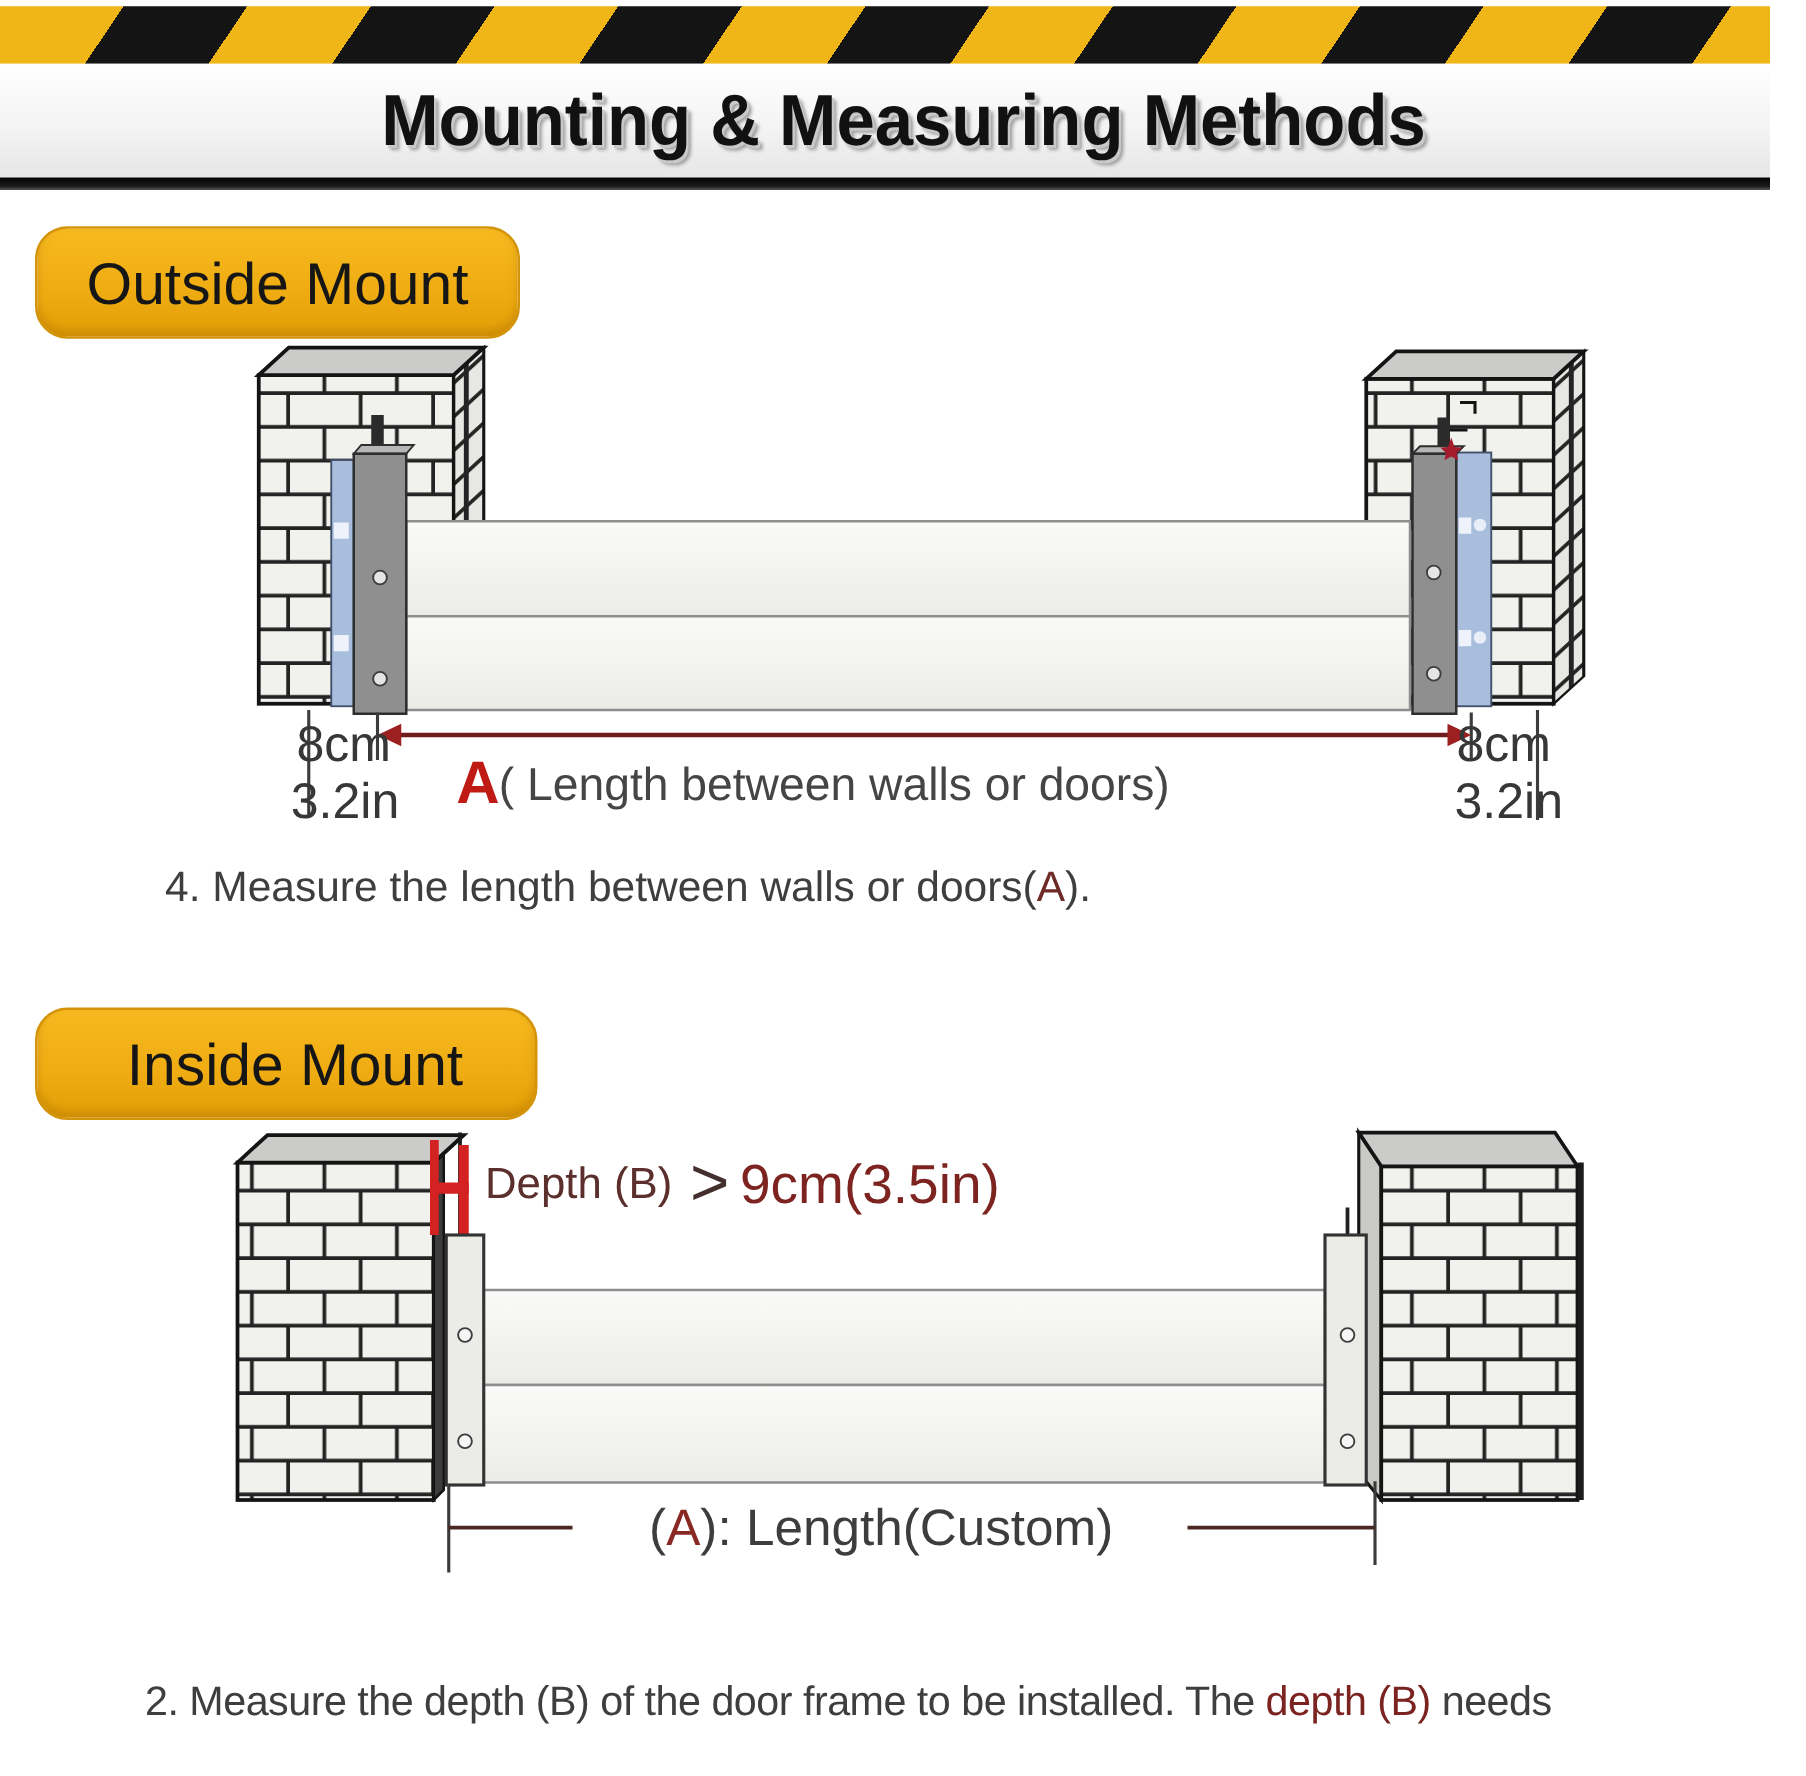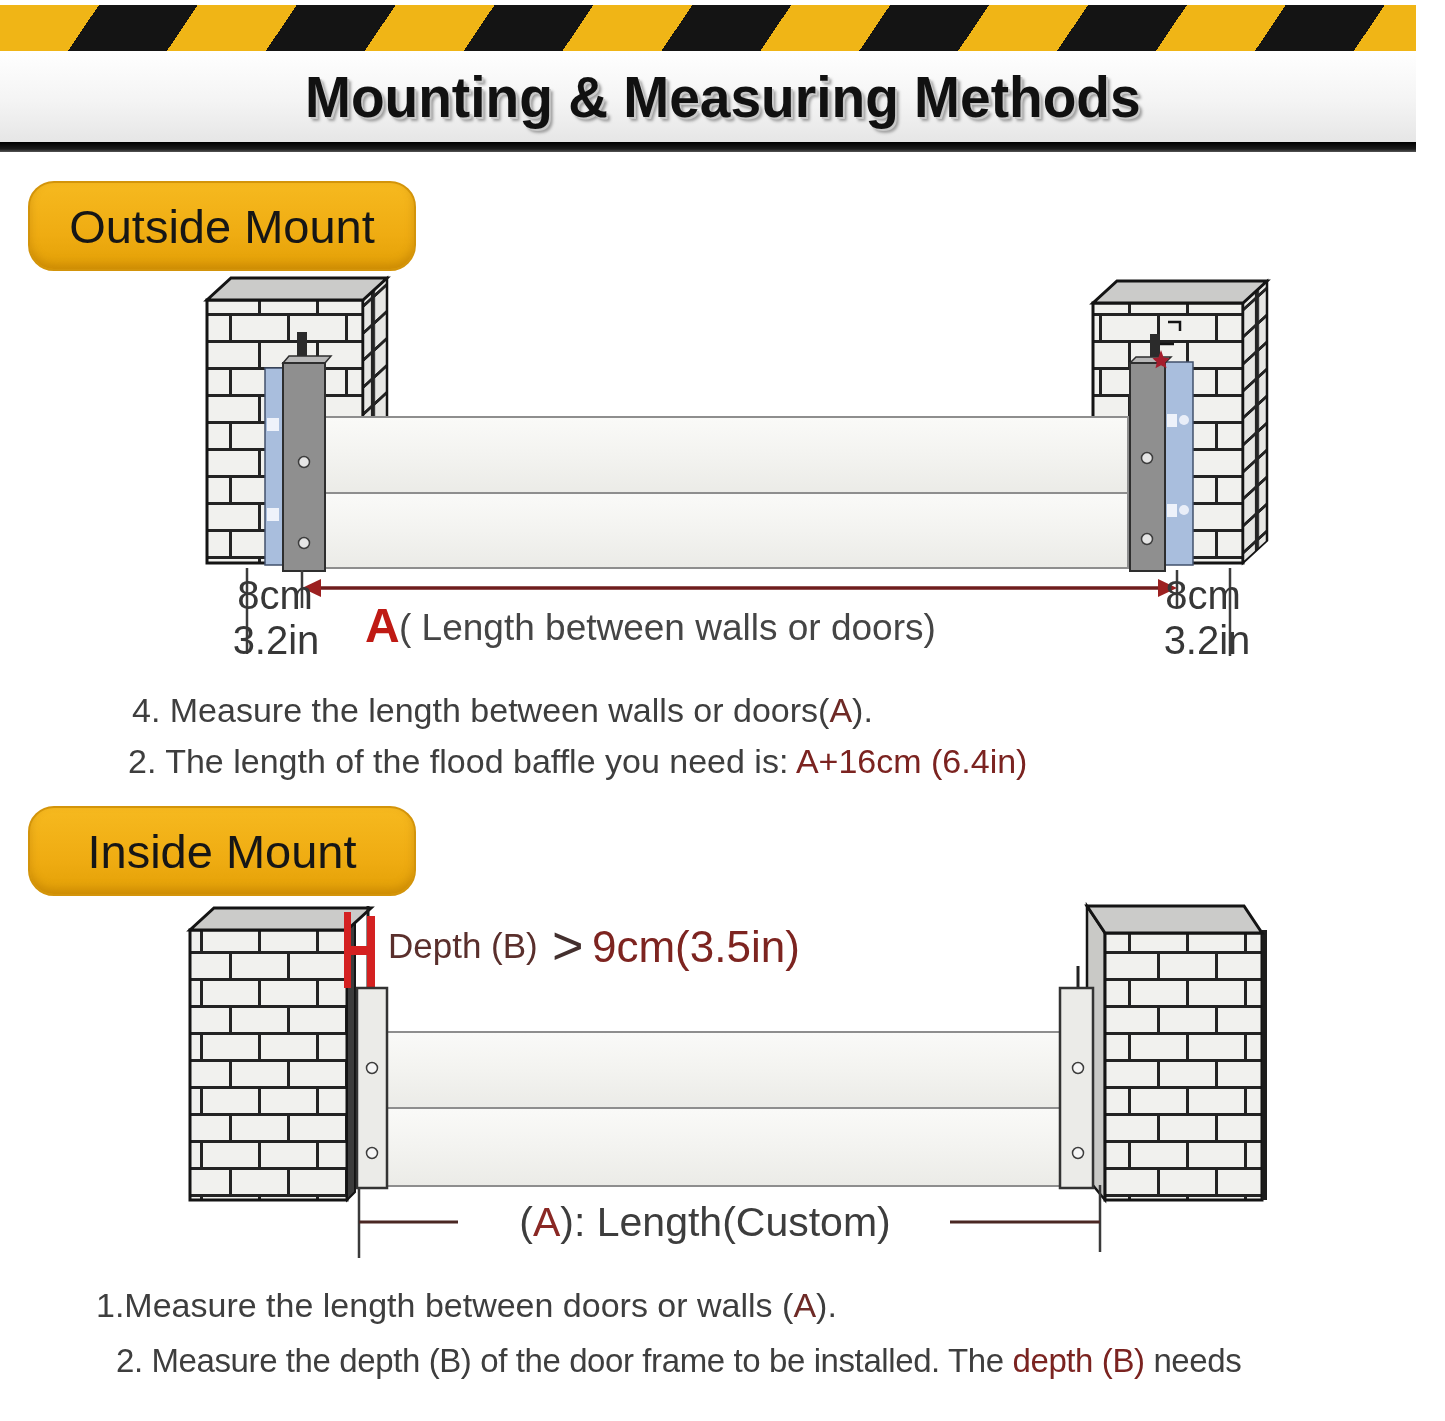--- a/index.html
+++ b/index.html
@@ -16,21 +16,21 @@
         text-shadow:2px 2px 0 #c9c9c9,4px 4px 3px #9f9f9f;}
   .rule{position:absolute;top:142px;left:0;width:1445px;height:10px;
         background:linear-gradient(180deg,#000 0%,#1c1c1c 70%,#555 100%);}
   
   .badge{position:absolute;left:28px;width:384px;height:86px;border-radius:26px;
         background:linear-gradient(180deg,#f6b91f 0%,#efac12 60%,#e3a006 100%);
         border:2px solid #d3940a;box-shadow:inset 0 -5px 8px rgba(160,100,0,.35);
         display:flex;align-items:center;justify-content:center;
         font-size:47px;color:#161616;white-space:nowrap;}
   #badge-outside{top:181px;}
-  #badge-inside{top:806px;}
+  #badge-inside{top:806px;padding-left:14px;}
   
   .diag{position:absolute;left:0;width:1445px;}
   #svg-outside{top:262px;height:412px;}
   #svg-inside{top:900px;height:390px;}
   svg text{font-family:"Liberation Sans","DejaVu Sans",sans-serif;}
   
   .step{position:absolute;margin:0;font-size:34px;line-height:1.05;color:#3e3e3e;white-space:nowrap;}
   .step .red{color:#7b2320;}
   .step .dimred{color:#6e2a26;}
   .step.tight{font-size:33px;letter-spacing:-0.4px;}
@@ -128,21 +128,20 @@
       <text x="275" y="347" font-size="40" fill="#373737" text-anchor="middle">8cm</text>
       <text x="276" y="392" font-size="40" fill="#373737" text-anchor="middle">3.2in</text>
       <text x="1203" y="347" font-size="40" fill="#373737" text-anchor="middle">8cm</text>
       <text x="1207" y="392" font-size="40" fill="#373737" text-anchor="middle">3.2in</text>
       <text x="365" y="380" font-size="48" font-weight="bold" fill="#bf1a14">A</text>
       <text x="399" y="378" font-size="37" fill="#454545">( Length between walls or doors)</text>
     </g>
   </svg>
 
   <p class="step" style="left:132px;top:693px;"><span>4. Measure the length between walls or doors(</span><span class="dimred">A</span><span>).</span></p>
-  <p class="step" style="left:128px;top:744px;"><span>2. The length of the flood baffle you need is: </span><span class="red">A+16cm (6.4in)</span></p>
 
   <div class="badge" id="badge-inside">
     <span>Inside Mount</span>
   </div>
 
   <svg id="svg-inside" class="diag" viewBox="0 0 1445 390">
 
     <g>
       <rect x="190" y="30" width="157" height="270" fill="url(#brickF)" stroke="#141414" stroke-width="3"></rect>
       <polygon points="347,30 355,22 355,292 347,300" fill="#3c3c3c" stroke="#141414" stroke-width="2"></polygon>
@@ -189,16 +188,15 @@
 
     <g>
       <line x1="359" y1="288" x2="359" y2="358" stroke="#3a3a3a" stroke-width="2.5"></line>
       <line x1="1100" y1="285" x2="1100" y2="352" stroke="#3a3a3a" stroke-width="2.5"></line>
       <line x1="359" y1="322" x2="458" y2="322" stroke="#4a2723" stroke-width="3"></line>
       <line x1="950" y1="322" x2="1100" y2="322" stroke="#4a2723" stroke-width="3"></line>
       <text x="705" y="336" font-size="41" text-anchor="middle"><tspan fill="#3d3d3d">(</tspan><tspan fill="#8a2824">A</tspan><tspan fill="#3d3d3d">): Length(Custom)</tspan></text>
     </g>
   </svg>
 
-  <p class="step" style="left:96px;top:1288px;"><span>1.Measure the length between doors or walls (</span><span class="dimred">A</span><span>).</span></p>
   <p class="step tight" style="left:100px;top:1344px;margin-left:16px;"><span>2. Measure the depth (B) of the door frame to be installed. The </span><span class="red">depth (B)</span><span> needs</span></p>
 
 </div>
 
 </body></html>

